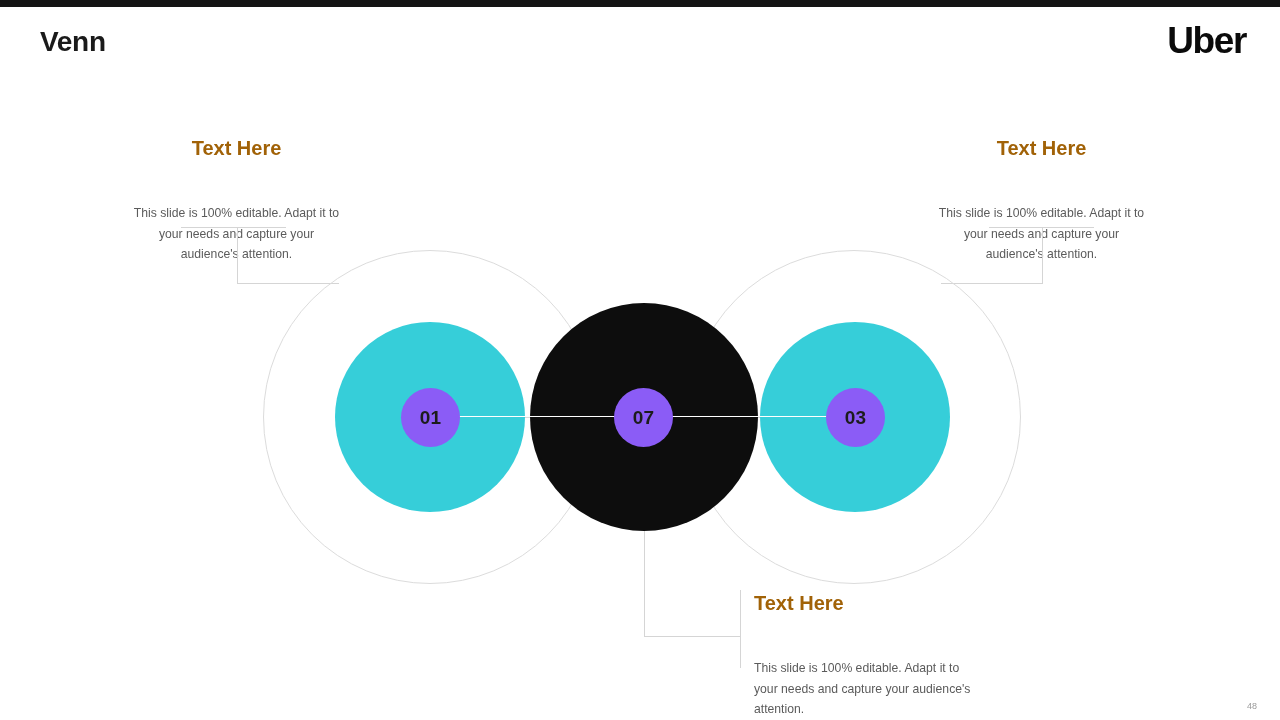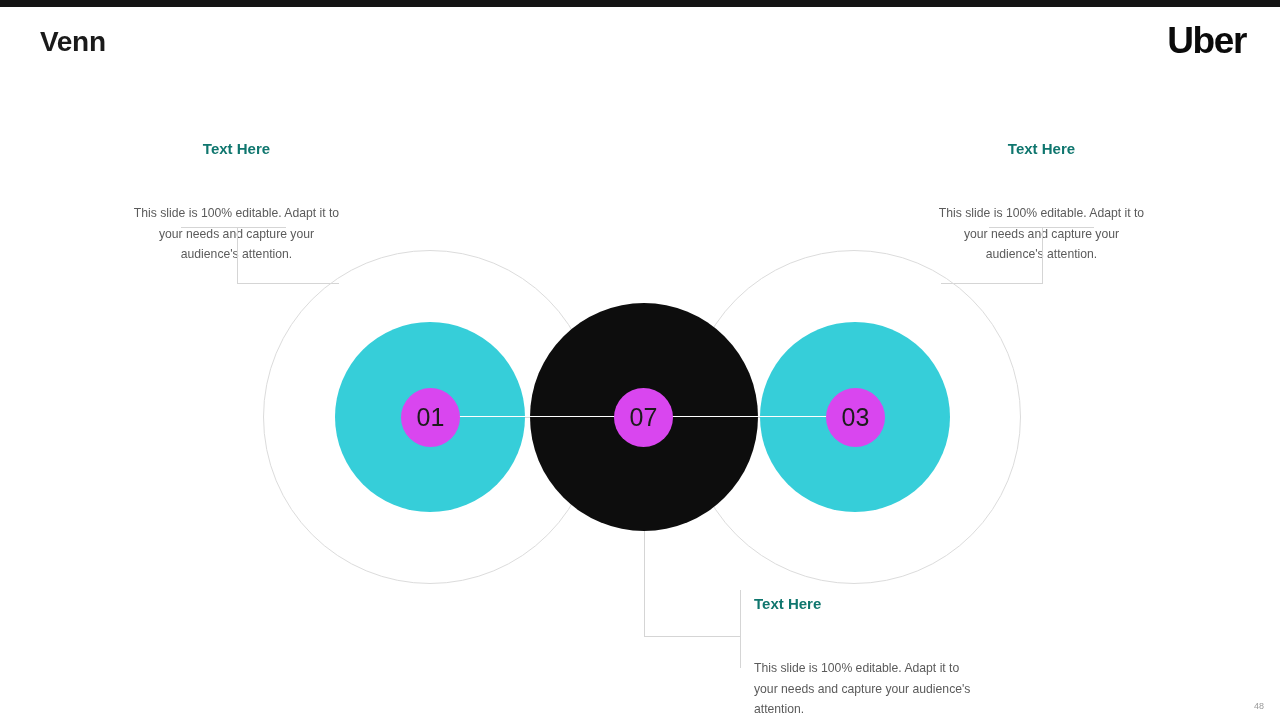--- a/index.html
+++ b/index.html
@@ -51,23 +51,23 @@
     letter-spacing: -1.4px;
     line-height: 42px;
     font-family: Liberation Sans, sans-serif;
   }
   
   .callout {
     position: absolute;
     width: 215px;
   }
   .callout .callout-title {
-    font-size: 15px;
-    font-weight: bold;
-    color: #0f766e;
+    font-size: 20px;
+    font-weight: bold;
+    color: #a16207;
     margin-bottom: 9px;
     line-height: 19px;
   }
   .callout .callout-body {
     font-size: 12.2px;
     color: #5b5b5b;
     line-height: 20.5px;
     margin-top: 45px;
   }
   .callout-left {
@@ -114,43 +114,43 @@
   .circle-main {
     position: absolute;
     border-radius: 50%;
     box-sizing: border-box;
   }
   .circle-cyan { background: #36ced9; }
   .circle-black { background: #0d0d0d; }
   .circle-hub {
     position: absolute;
     border-radius: 50%;
-    background: #d946ef;
+    background: #8b5cf6;
     display: flex;
     align-items: center;
     justify-content: center;
-    font-size: 25px;
-    font-weight: normal;
+    font-size: 19px;
+    font-weight: bold;
     color: #1c1c1c;
     letter-spacing: 0.2px;
   }
   .spoke {
     position: absolute;
     height: 1.4px;
     background: #ffffff;
   }
   .spoke-grey {
     position: absolute;
     height: 1px;
     background: #dadada;
   }
   
   .page-number {
     position: absolute;
-    right: 16px;
+    right: 23px;
     bottom: 8px;
     font-size: 9px;
     color: #9a9a9a;
     line-height: 12px;
   }
 </style>
 </head>
 <body>
 
 <div class="slide">

